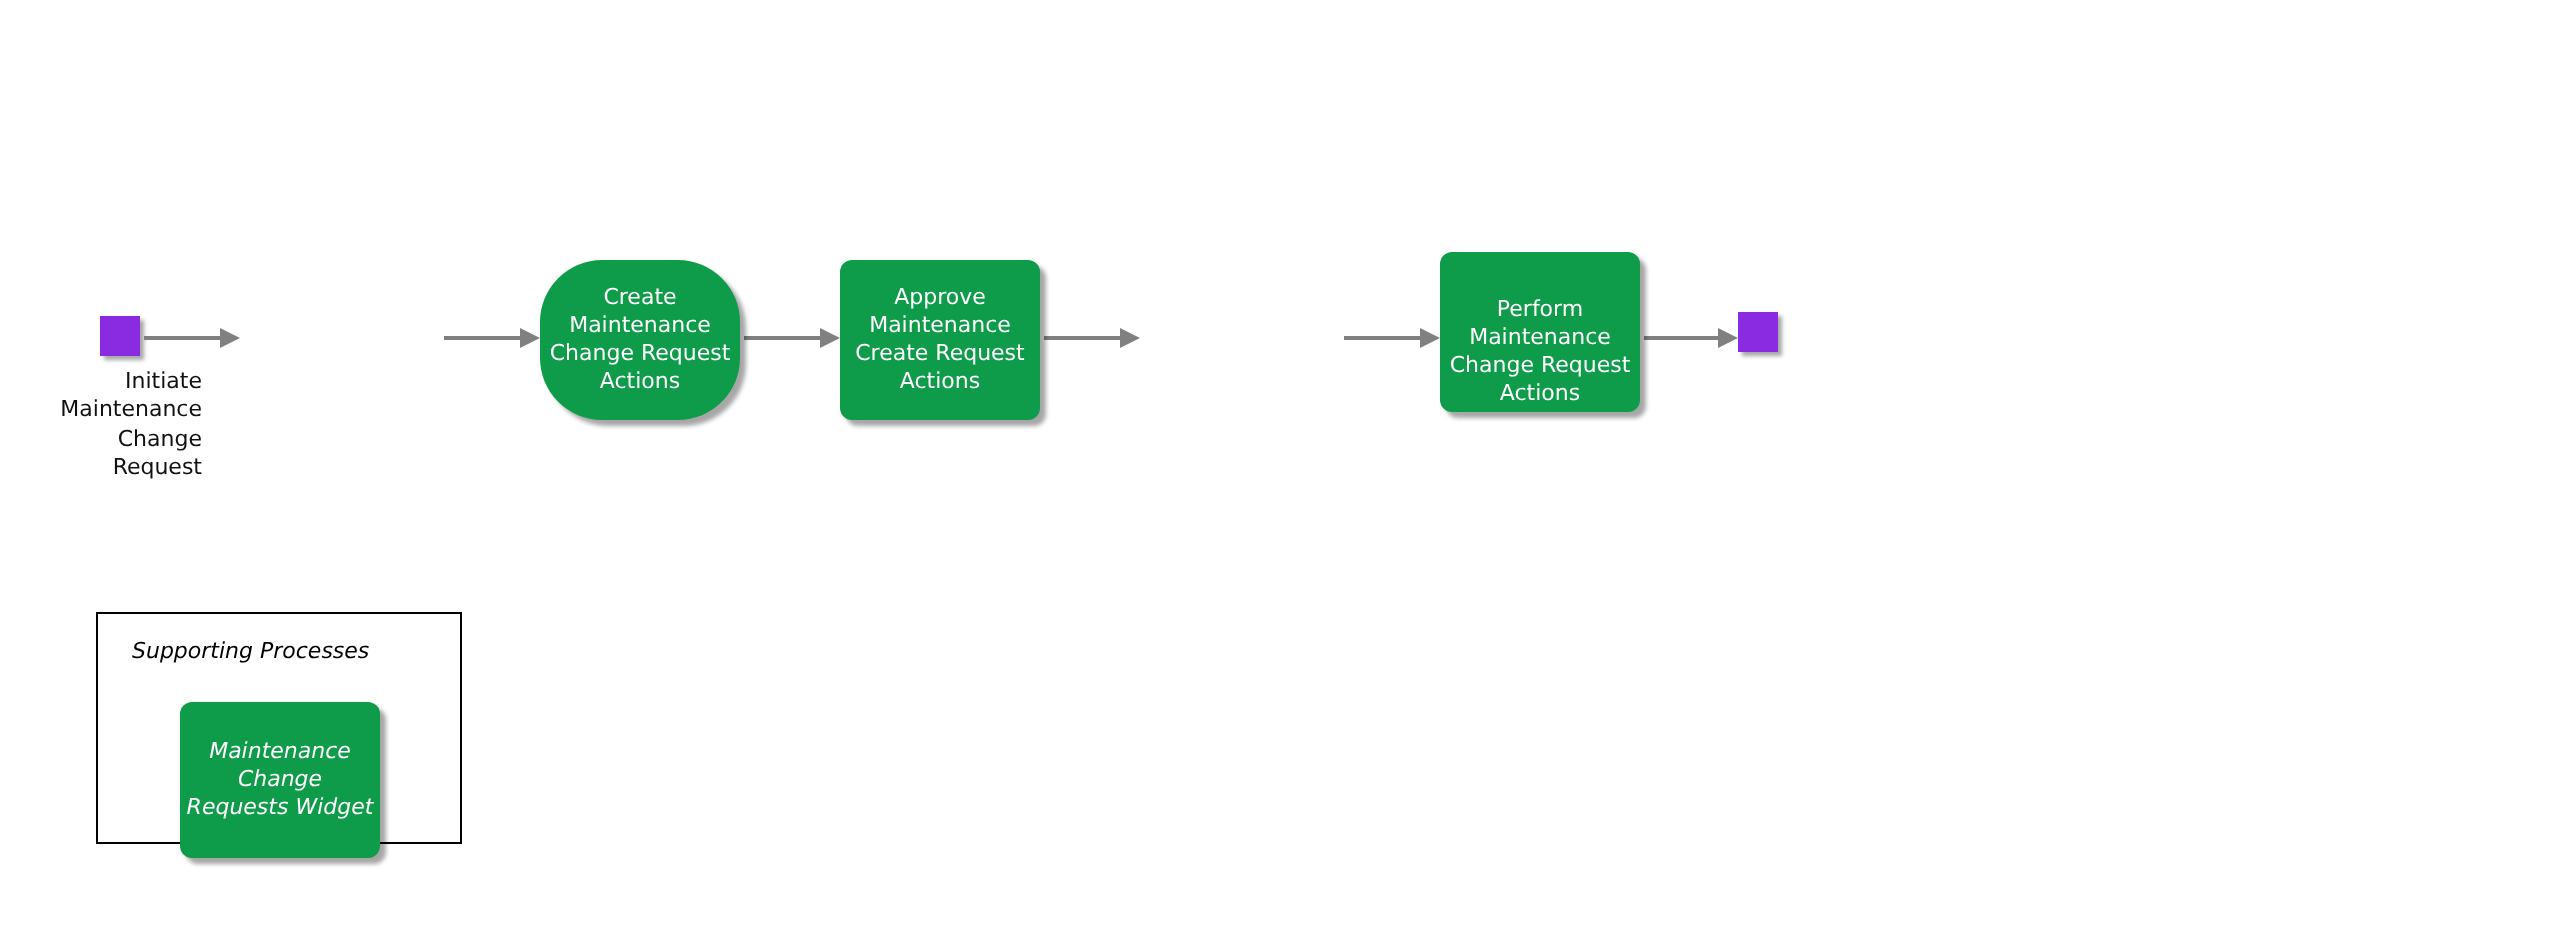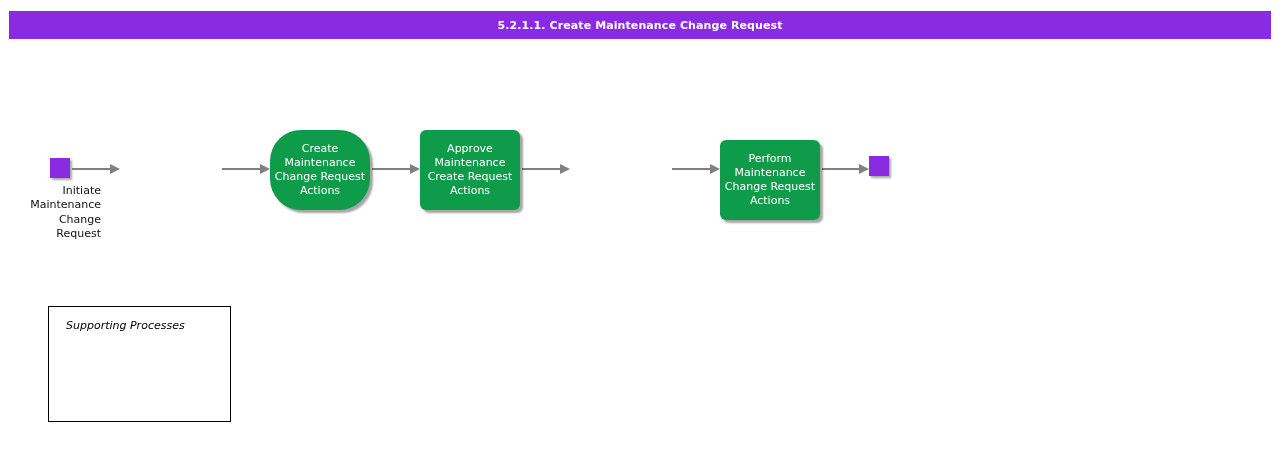--- a/index.html
+++ b/index.html
@@ -97,23 +97,20 @@
     font-size: 11px;
     color: #000000;
     white-space: nowrap;
   }
 </style>
 </head>
 <body>
 
 <div id="canvas">
 
-  <div class="header-bar">
-    <span>5.2.1.1. Create Maintenance Change Request</span>
-  </div>
 
   <div class="milestone" style="left:50px; top:158px;"></div>
   <div class="flow-label" style="left:17px; top:184px;">Initiate Maintenance Change Request</div>
 
   <div class="arrow-line" style="left:72px;  width:39px;"></div>
   <div class="arrow-head" style="left:110px;"></div>
 
   <div class="arrow-line" style="left:222px; width:39px;"></div>
   <div class="arrow-head" style="left:260px;"></div>
 
@@ -132,23 +129,26 @@
 
   <div class="task" style="left:270px; top:130px;border-radius:31px;">
     <span>Create Maintenance Change Request Actions</span>
   </div>
 
   <div class="task" style="left:420px; top:130px;">
     <span>Approve Maintenance Create Request Actions</span>
   </div>
 
 
-  <div class="task" style="left:720px; top:140px;">
+  <div class="task" style="left:720px; top:126px;align-items:flex-end;">
     <span>Perform Maintenance Change Request Actions</span>
   </div>
 
   <div class="milestone" style="left:869px; top:156px;"></div>
 
   <div class="group-box">
     <div class="group-title">Supporting Processes</div>
+    <div class="task" style="left:41px; top:44px; width:100px; height:78px;">
+      <span>Maintenance Change Requests Widget</span>
+    </div>
   </div>
 
 </div>
 
 </body></html>

